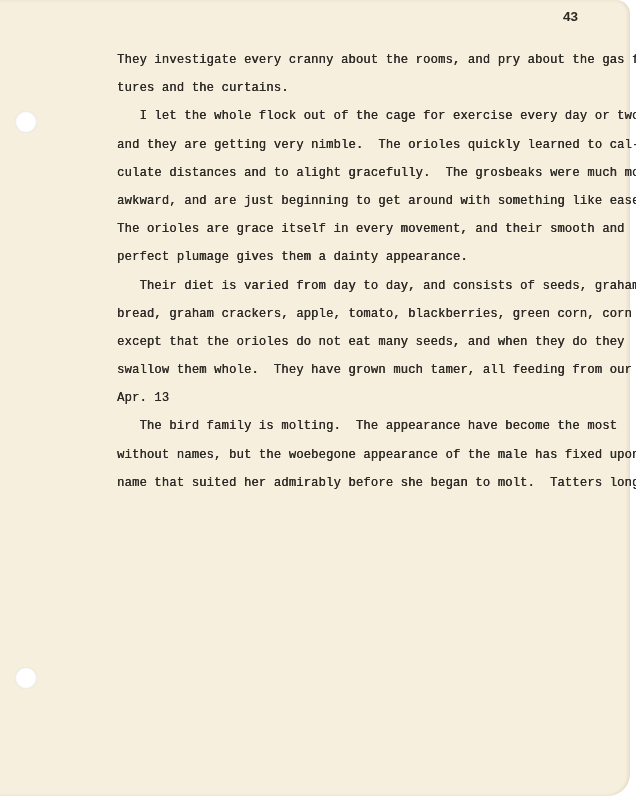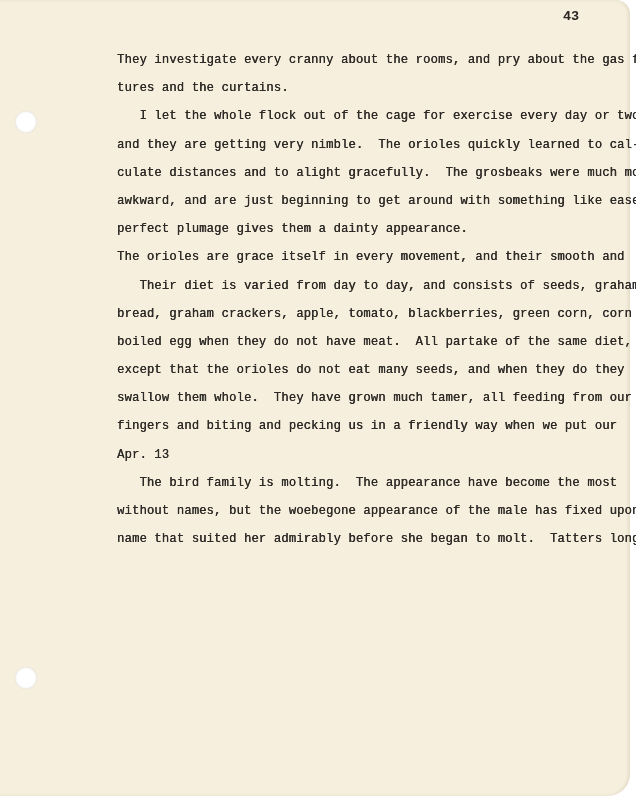--- a/index.html
+++ b/index.html
@@ -29,21 +29,21 @@
       width: 22px;
       height: 22px;
       border-radius: 50%;
       background: #ffffff;
       box-shadow: inset 0 0 2px rgba(150,140,120,0.5);
     }
     .page-number {
       position: absolute;
       top: 9px;
       left: 563px;
-      font-family: Liberation Mono, monospace;
+      font-family: Liberation Sans, sans-serif;
       font-size: 13.5px;
       font-weight: bold;
       color: #2a2622;
     }
     .text-block {
       position: absolute;
       left: 117px;
       top: 50px;
       width: 500px;
       font-family: "Liberation Mono", "DejaVu Sans Mono", monospace;
@@ -72,31 +72,29 @@
     <div>
       <div class="line">They investigate every cranny about the rooms, and pry about the gas fix-</div>
       <div class="line">tures and the curtains.</div>
     </div>
 
     <div>
       <div class="line">   I let the whole flock out of the cage for exercise every day or two,</div>
       <div class="line">and they are getting very nimble.  The orioles quickly learned to cal-</div>
       <div class="line">culate distances and to alight gracefully.  The grosbeaks were much more</div>
       <div class="line">awkward, and are just beginning to get around with something like ease.</div>
+      <div class="line">The orioles are grace itself in every movement, and their smooth and</div>
       <div class="line">perfect plumage gives them a dainty appearance.</div>
-      <div class="line">The orioles are grace itself in every movement, and their smooth and</div>
     </div>
 
     <div>
       <div class="line">   Their diet is varied from day to day, and consists of seeds, graham</div>
       <div class="line">bread, graham crackers, apple, tomato, blackberries, green corn, corn</div>
-      <div class="line">boiled egg when they do not have meat.  All partake of the same diet,</div>
       <div class="line">except that the orioles do not eat many seeds, and when they do they</div>
       <div class="line">swallow them whole.  They have grown much tamer, all feeding from our</div>
-      <div class="line">fingers and biting and pecking us in a friendly way when we put our</div>
     </div>
 
     <div>
       <div class="line">Apr. 13</div>
     </div>
 
     <div>
       <div class="line">   The bird family is molting.  The appearance have become the most</div>
       <div class="line">without names, but the woebegone appearance of the male has fixed upon</div>
       <div class="line">name that suited her admirably before she began to molt.  Tatters long</div>

